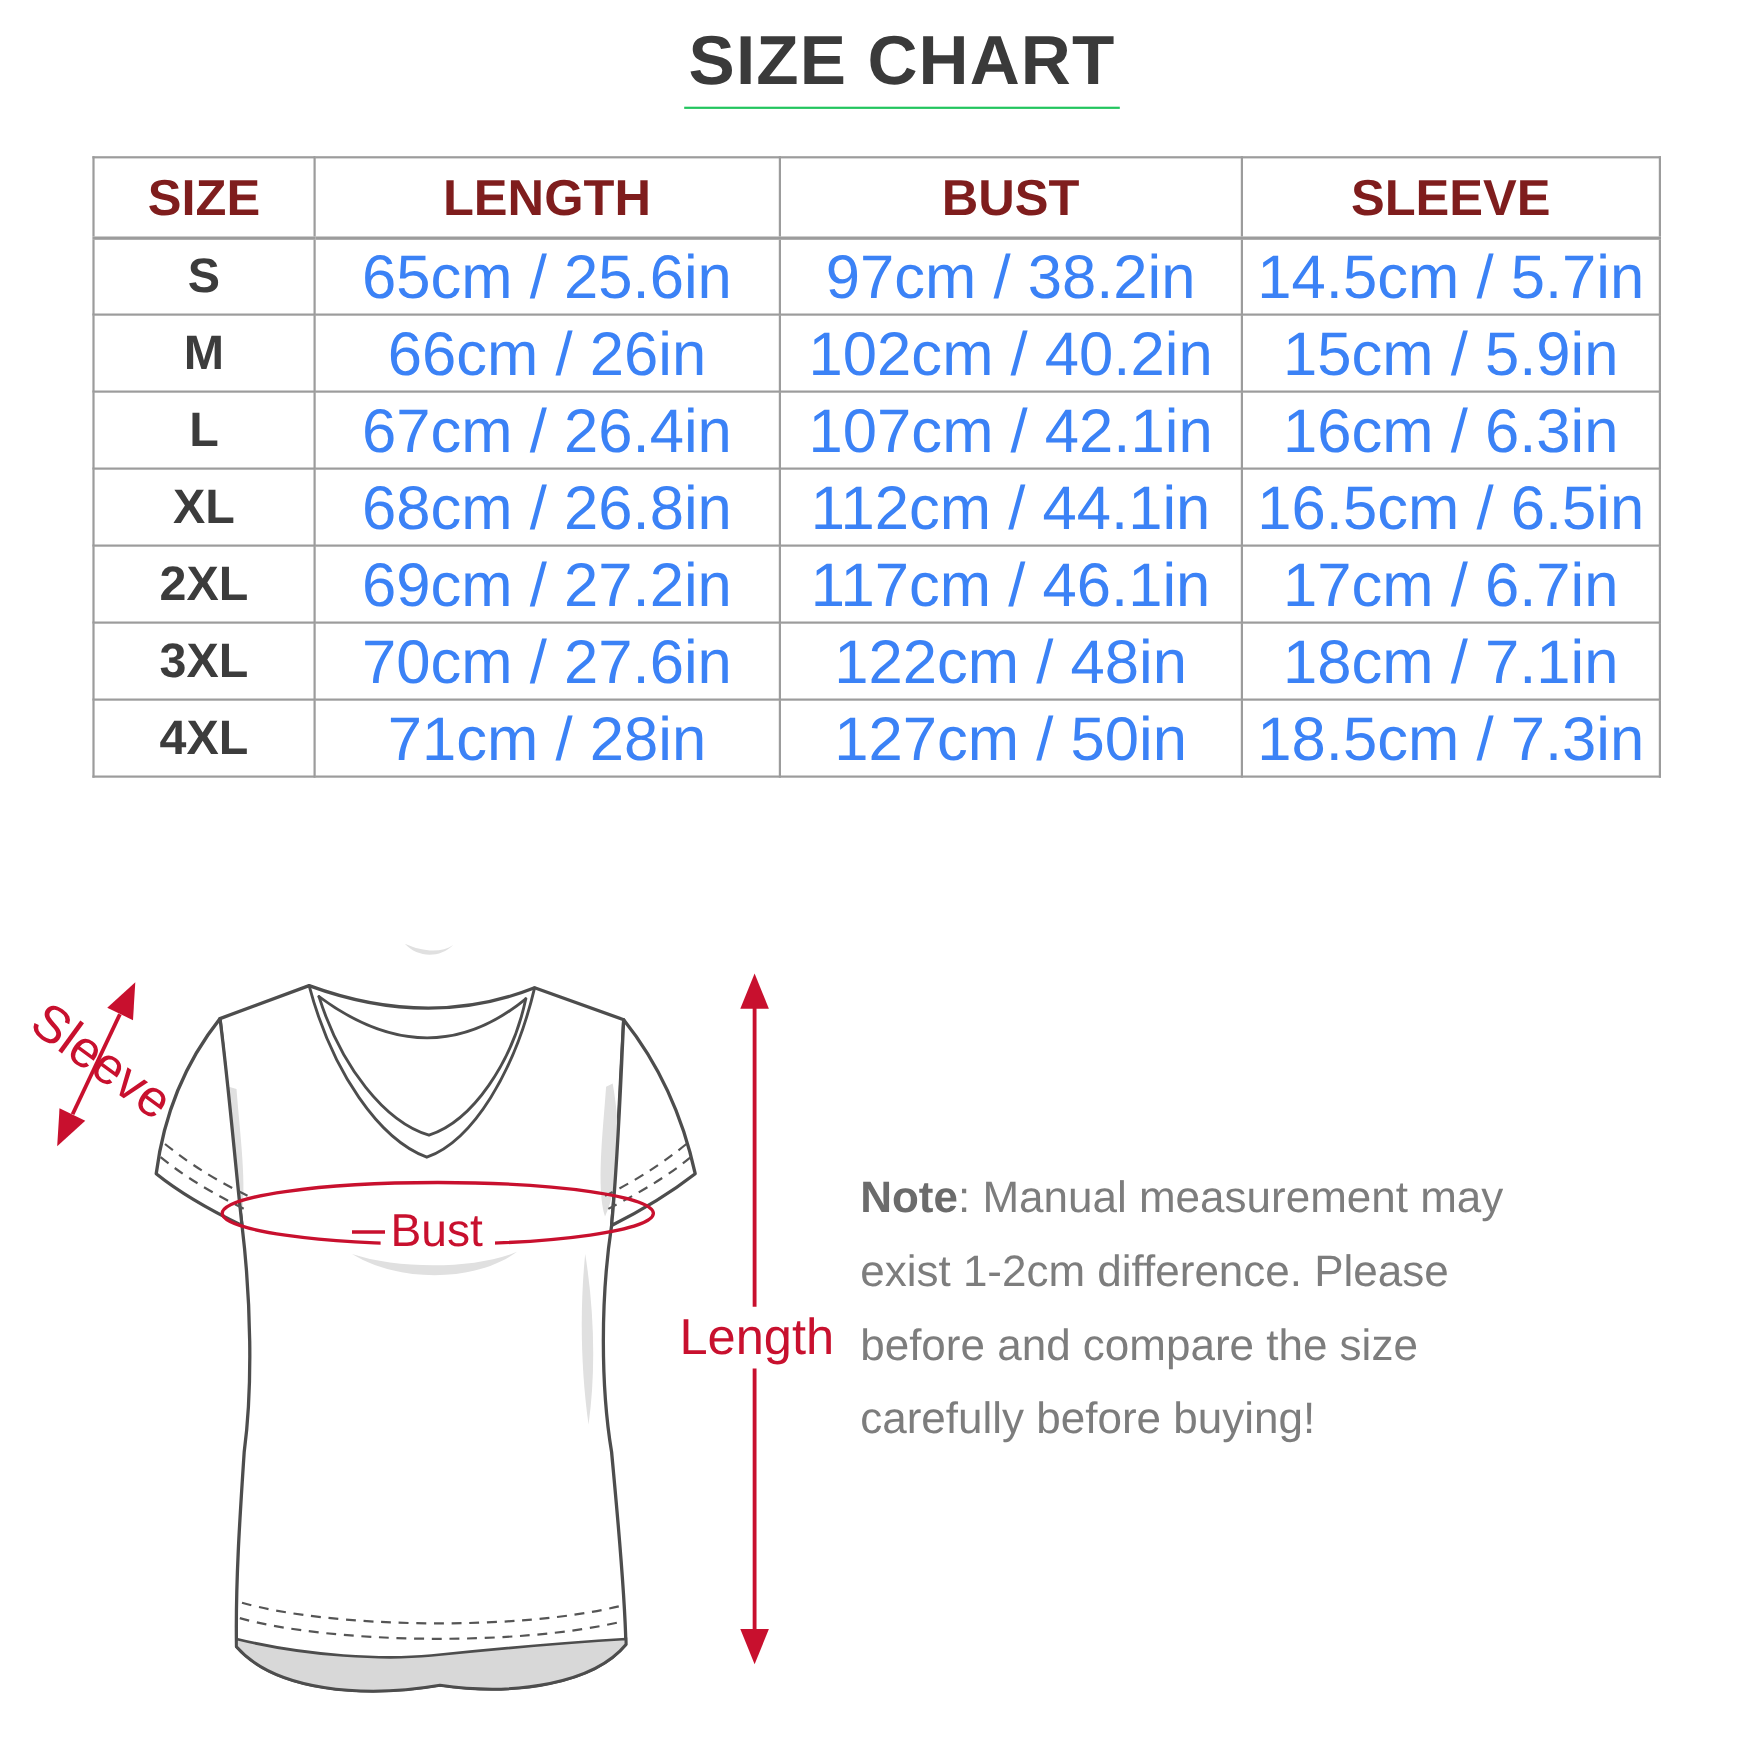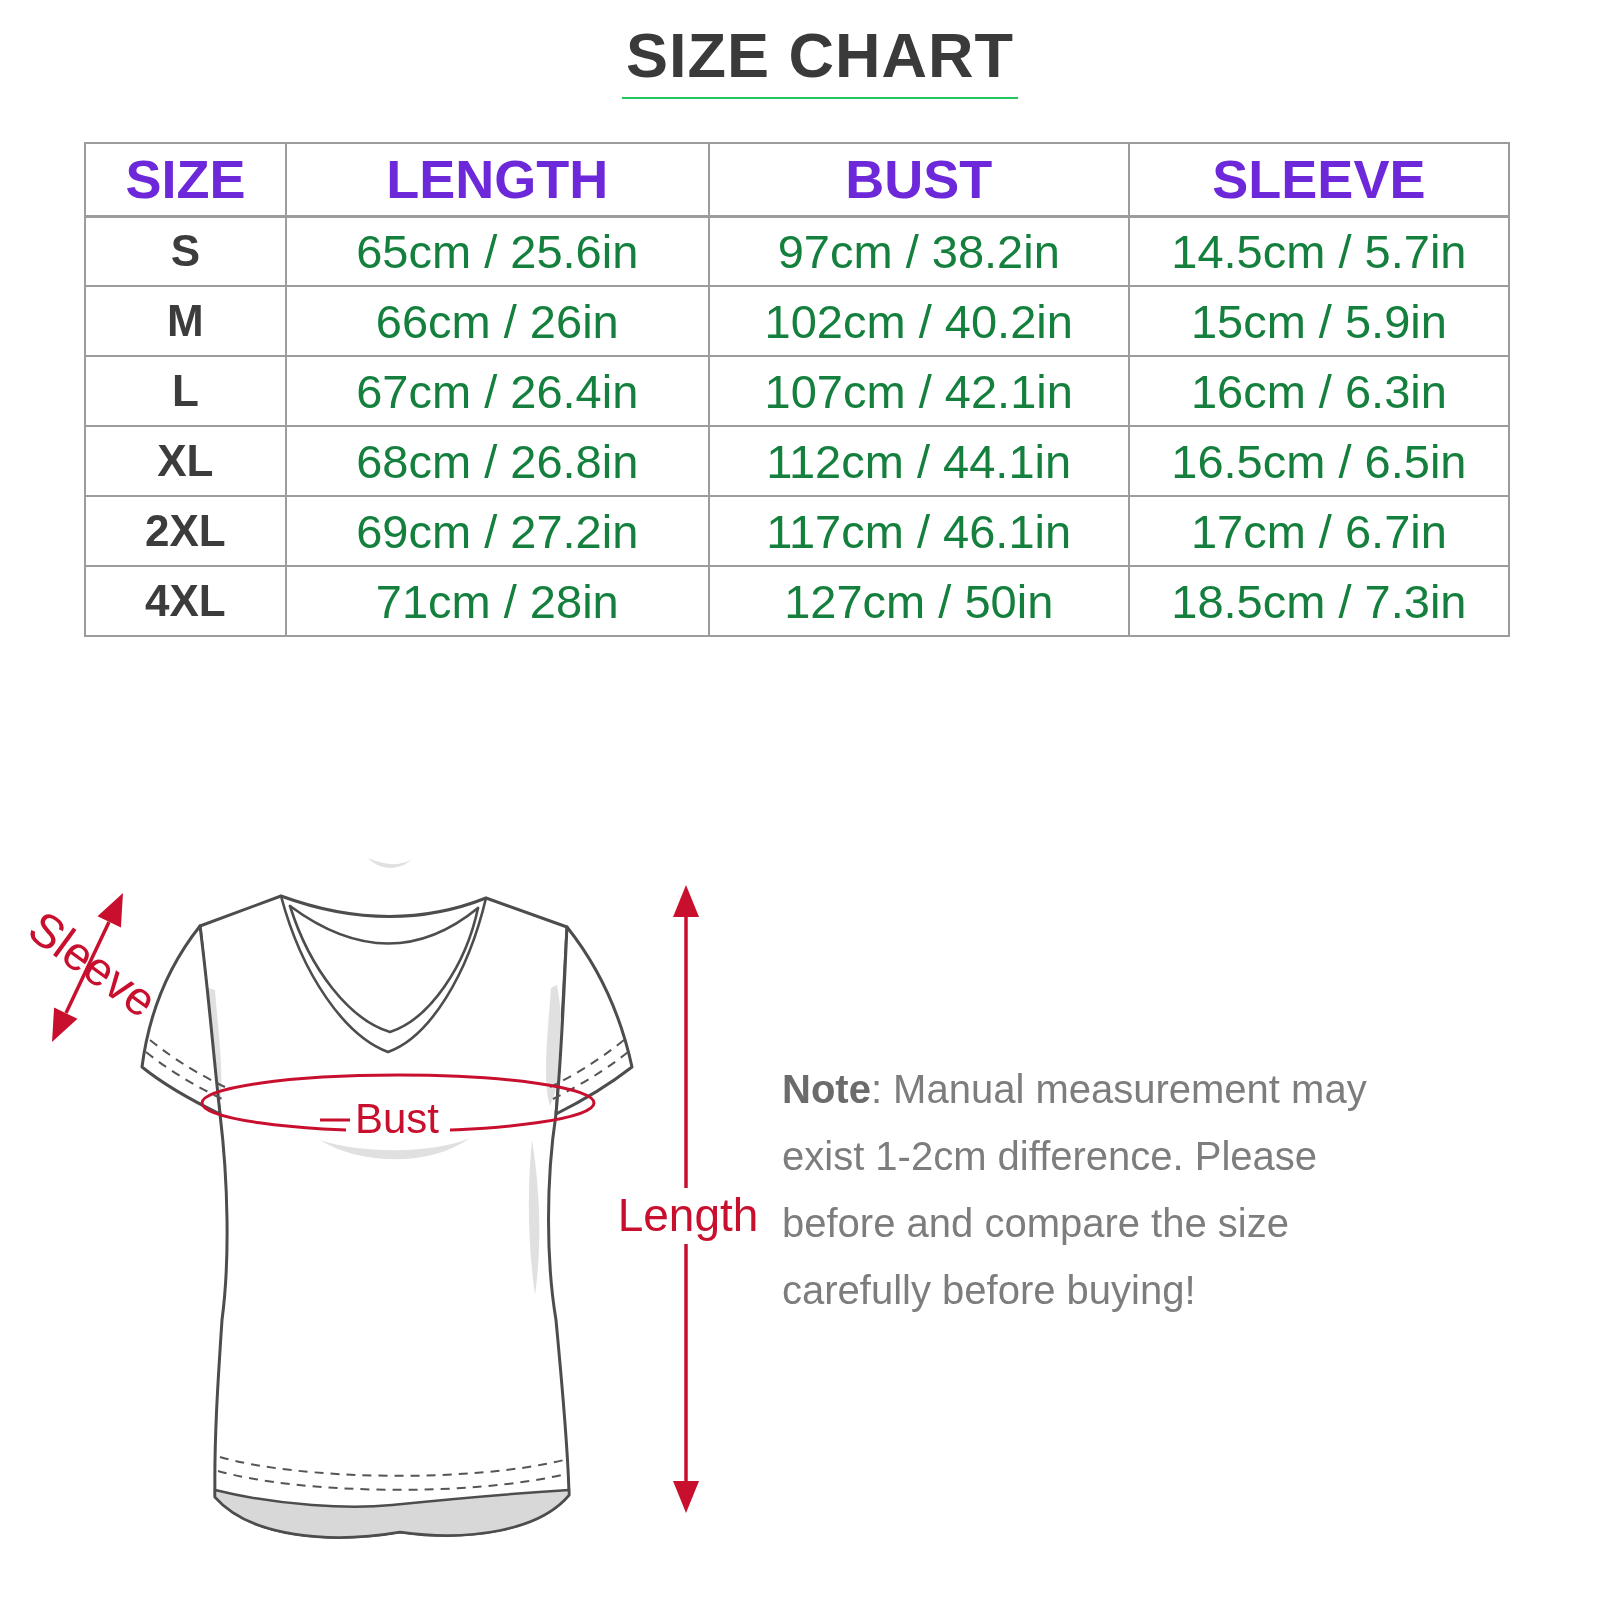--- a/index.html
+++ b/index.html
@@ -46,34 +46,34 @@
   }
   .size-table th, .size-table td {
     border: 2px solid #9c9c9c;
     text-align: center;
     vertical-align: middle;
     padding: 0;
   }
   .size-table thead tr { height: 73px; }
   .size-table tbody tr { height: 70px; }
   .size-table th {
-    font-size: 54px;
-    font-weight: bold;
-    color: #6d28d9;
+    font-size: 46px;
+    font-weight: bold;
+    color: #7f1d1d;
     border-bottom-width: 3px;
   }
   .size-table td.size-cell {
     font-size: 44px;
     font-weight: bold;
     color: #3c3c3c;
   }
   .size-table td.val-cell {
-    font-size: 47px;
+    font-size: 56px;
     font-weight: normal;
-    color: #15803d;
+    color: #3b82f6;
   }
   col.c-size   { width: 14.1%; }
   col.c-length { width: 29.7%; }
   col.c-bust   { width: 29.5%; }
   col.c-sleeve { width: 26.7%; }
   
   .diagram-svg {
     position: absolute;
     left: 0;
     top: 840px;
@@ -154,20 +154,26 @@
         <td class="val-cell">112cm / 44.1in</td>
         <td class="val-cell">16.5cm / 6.5in</td>
       </tr>
       <tr>
         <td class="size-cell">2XL</td>
         <td class="val-cell">69cm / 27.2in</td>
         <td class="val-cell">117cm / 46.1in</td>
         <td class="val-cell">17cm / 6.7in</td>
       </tr>
       <tr>
+        <td class="size-cell">3XL</td>
+        <td class="val-cell">70cm / 27.6in</td>
+        <td class="val-cell">122cm / 48in</td>
+        <td class="val-cell">18cm / 7.1in</td>
+      </tr>
+      <tr>
         <td class="size-cell">4XL</td>
         <td class="val-cell">71cm / 28in</td>
         <td class="val-cell">127cm / 50in</td>
         <td class="val-cell">18.5cm / 7.3in</td>
       </tr>
     </tbody>
   </table>
 
   <svg class="diagram-svg" viewBox="0 0 800 760">
 

